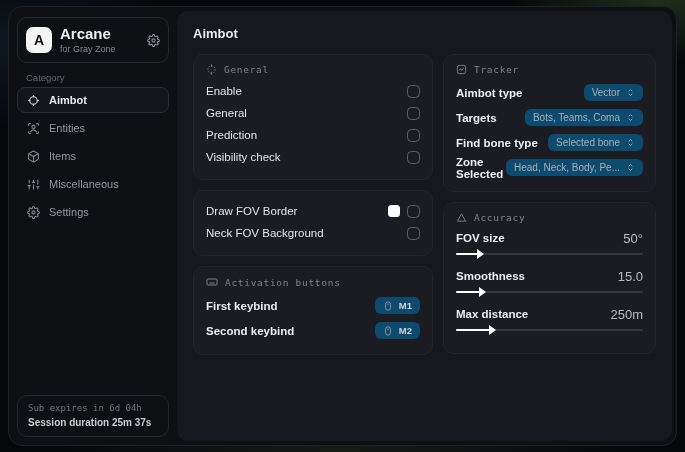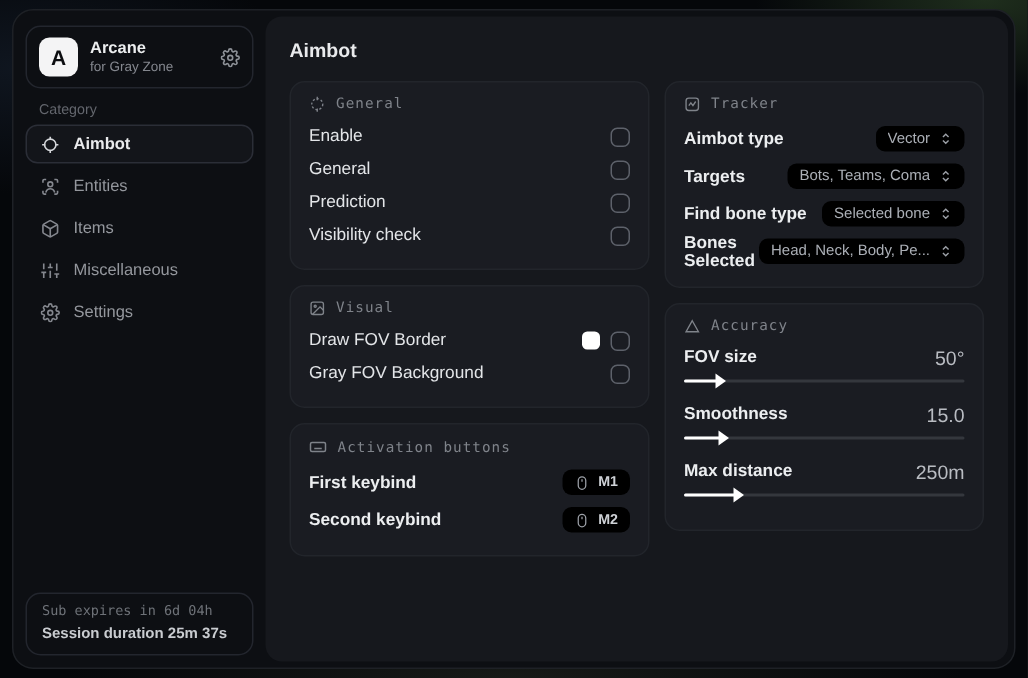--- a/index.html
+++ b/index.html
@@ -22,21 +22,21 @@
   .sidebar { width:168px; flex:none; position:relative; }
   .brand-card {
     margin:10px 8px 6px; border:1px solid #23262e; border-radius:10px;
     padding:7px 8px; display:flex; align-items:center; gap:8px;
   }
   .brand-logo {
     width:26px; height:26px; background:#f4f4f5; border-radius:7px;
     color:#0c0d10; font-weight:bold; font-size:14px;
     display:flex; align-items:center; justify-content:center; flex:none;
   }
-  .brand-name { font-size:11px; font-weight:bold; color:#eceeef; line-height:1.25; }
+  .brand-name { font-size:15px; font-weight:bold; color:#eceeef; line-height:1.25; }
   .brand-sub  { font-size:9px; color:#84878e; line-height:1.25; }
   .brand-gear { margin-left:auto; color:#8e9298; display:flex; }
   .category-label { margin:9px 0 4px 17px; font-size:9.5px; color:#63666d; }
   .nav-item {
     margin:2px 8px; height:26px; display:flex; align-items:center; gap:9px;
     padding:0 9px; border-radius:8px; border:1px solid transparent;
     color:#94979d; font-size:11px; cursor:pointer;
   }
   .nav-item .nv-icon { display:flex; color:#84878e; }
   .nav-item.active {
@@ -74,21 +74,21 @@
   .row-lg { height:25px; }
   .row-label { font-size:11.5px; color:#e3e5e8; }
   .row-label.b { font-weight:bold; color:#eceef0; }
   .checkbox {
     width:13px; height:13px; border:1.5px solid #5d616a; border-radius:4.5px;
     background:transparent; cursor:pointer; flex:none;
   }
   .right-group { display:flex; align-items:center; gap:7px; }
   .color-swatch { width:12px; height:12px; background:#ffffff; border-radius:3.5px; cursor:pointer; }
   .chip {
-    display:flex; align-items:center; gap:6px; background:#000000;
+    display:flex; align-items:center; gap:6px; background:#0c4a6e;
     border-radius:6px; padding:3px 8px; cursor:pointer;
   }
   .chip .chip-text { font-size:9.5px; font-weight:bold; color:#cfd2d7; }
   .chip.dd .chip-text {
     font-weight:normal; font-size:10px; color:#abafb6;
     max-width:118px; white-space:nowrap; overflow:hidden; text-overflow:ellipsis;
   }
   .chip .chip-icon { display:flex; color:#9da1a8; }
   
   .slider-group { margin-bottom:6px; }
@@ -228,39 +228,29 @@
             <span class="row-label">Prediction</span>
             <span class="checkbox"></span>
           </div>
           <div class="row">
             <span class="row-label">Visibility check</span>
             <span class="checkbox"></span>
           </div>
         </div>
 
         <div class="panel">
-          <div class="panel-header">
-            <span class="ph-icon">
-              <svg width="11" height="11" viewBox="0 0 24 24" fill="none" stroke="currentColor" stroke-width="2">
-                  <rect x="3" y="3" width="18" height="18" rx="3"></rect>
-                  <circle cx="9" cy="9" r="1.5"></circle>
-                  <path d="M21 15l-5-5L5 21"></path>
-                </svg>
-            </span>
-            <span>Visual</span>
-          </div>
           <div class="row">
             <span class="row-label">Draw FOV Border</span>
             <span class="right-group">
               <span class="color-swatch"></span>
               <span class="checkbox"></span>
             </span>
           </div>
           <div class="row">
-            <span class="row-label">Gray FOV Background</span>
+            <span class="row-label">Neck FOV Background</span>
             <span class="checkbox"></span>
           </div>
         </div>
 
         <div class="panel">
           <div class="panel-header">
             <span class="ph-icon">
               <svg width="12" height="12" viewBox="0 0 24 24" fill="none" stroke="currentColor" stroke-width="2">
                   <rect x="2" y="6" width="20" height="12" rx="2"></rect>
                   <line x1="6" y1="10" x2="6" y2="10.01"></line>
@@ -341,21 +331,21 @@
               <span class="chip-text">Selected bone</span>
               <span class="chip-icon">
                 <svg width="9" height="9" viewBox="0 0 24 24" fill="none" stroke="currentColor" stroke-width="2.5">
                     <polyline points="7 9 12 4 17 9"></polyline>
                     <polyline points="7 15 12 20 17 15"></polyline>
                   </svg>
               </span>
             </span>
           </div>
           <div class="row row-lg">
-            <span class="row-label b">Bones Selected</span>
+            <span class="row-label b">Zone Selected</span>
             <span class="chip dd">
               <span class="chip-text">Head, Neck, Body, Pe...</span>
               <span class="chip-icon">
                 <svg width="9" height="9" viewBox="0 0 24 24" fill="none" stroke="currentColor" stroke-width="2.5">
                     <polyline points="7 9 12 4 17 9"></polyline>
                     <polyline points="7 15 12 20 17 15"></polyline>
                   </svg>
               </span>
             </span>
           </div>

